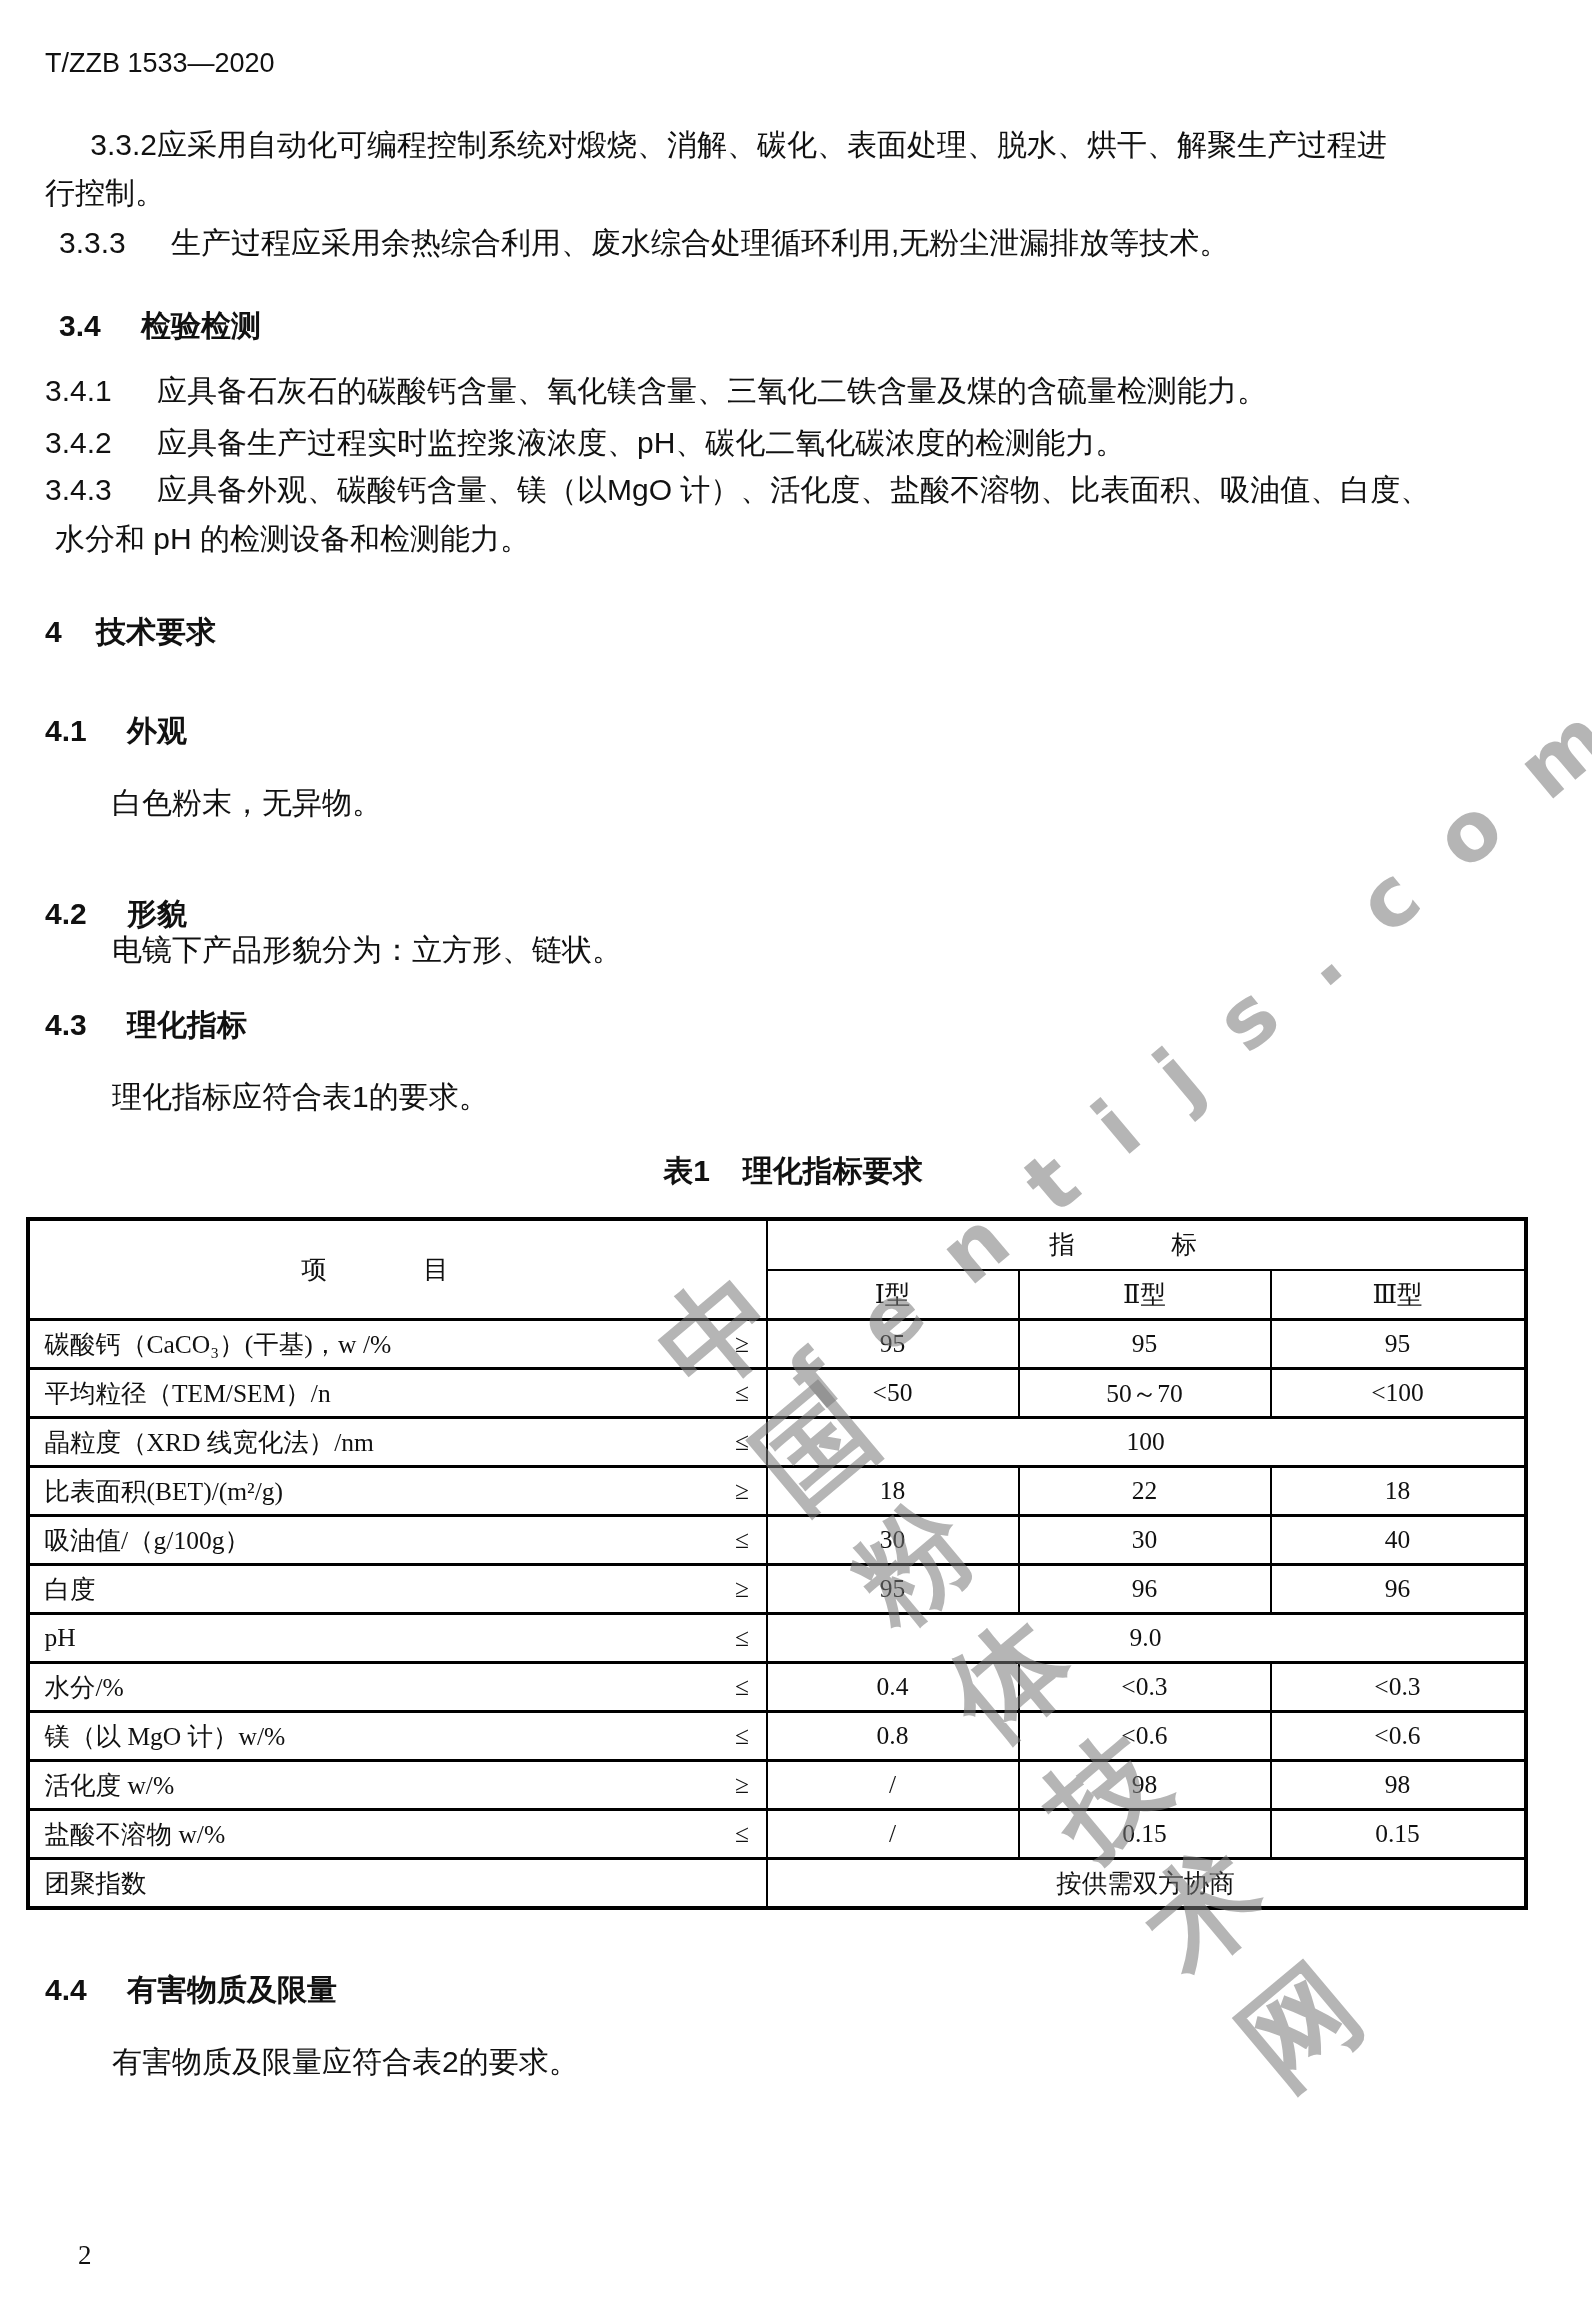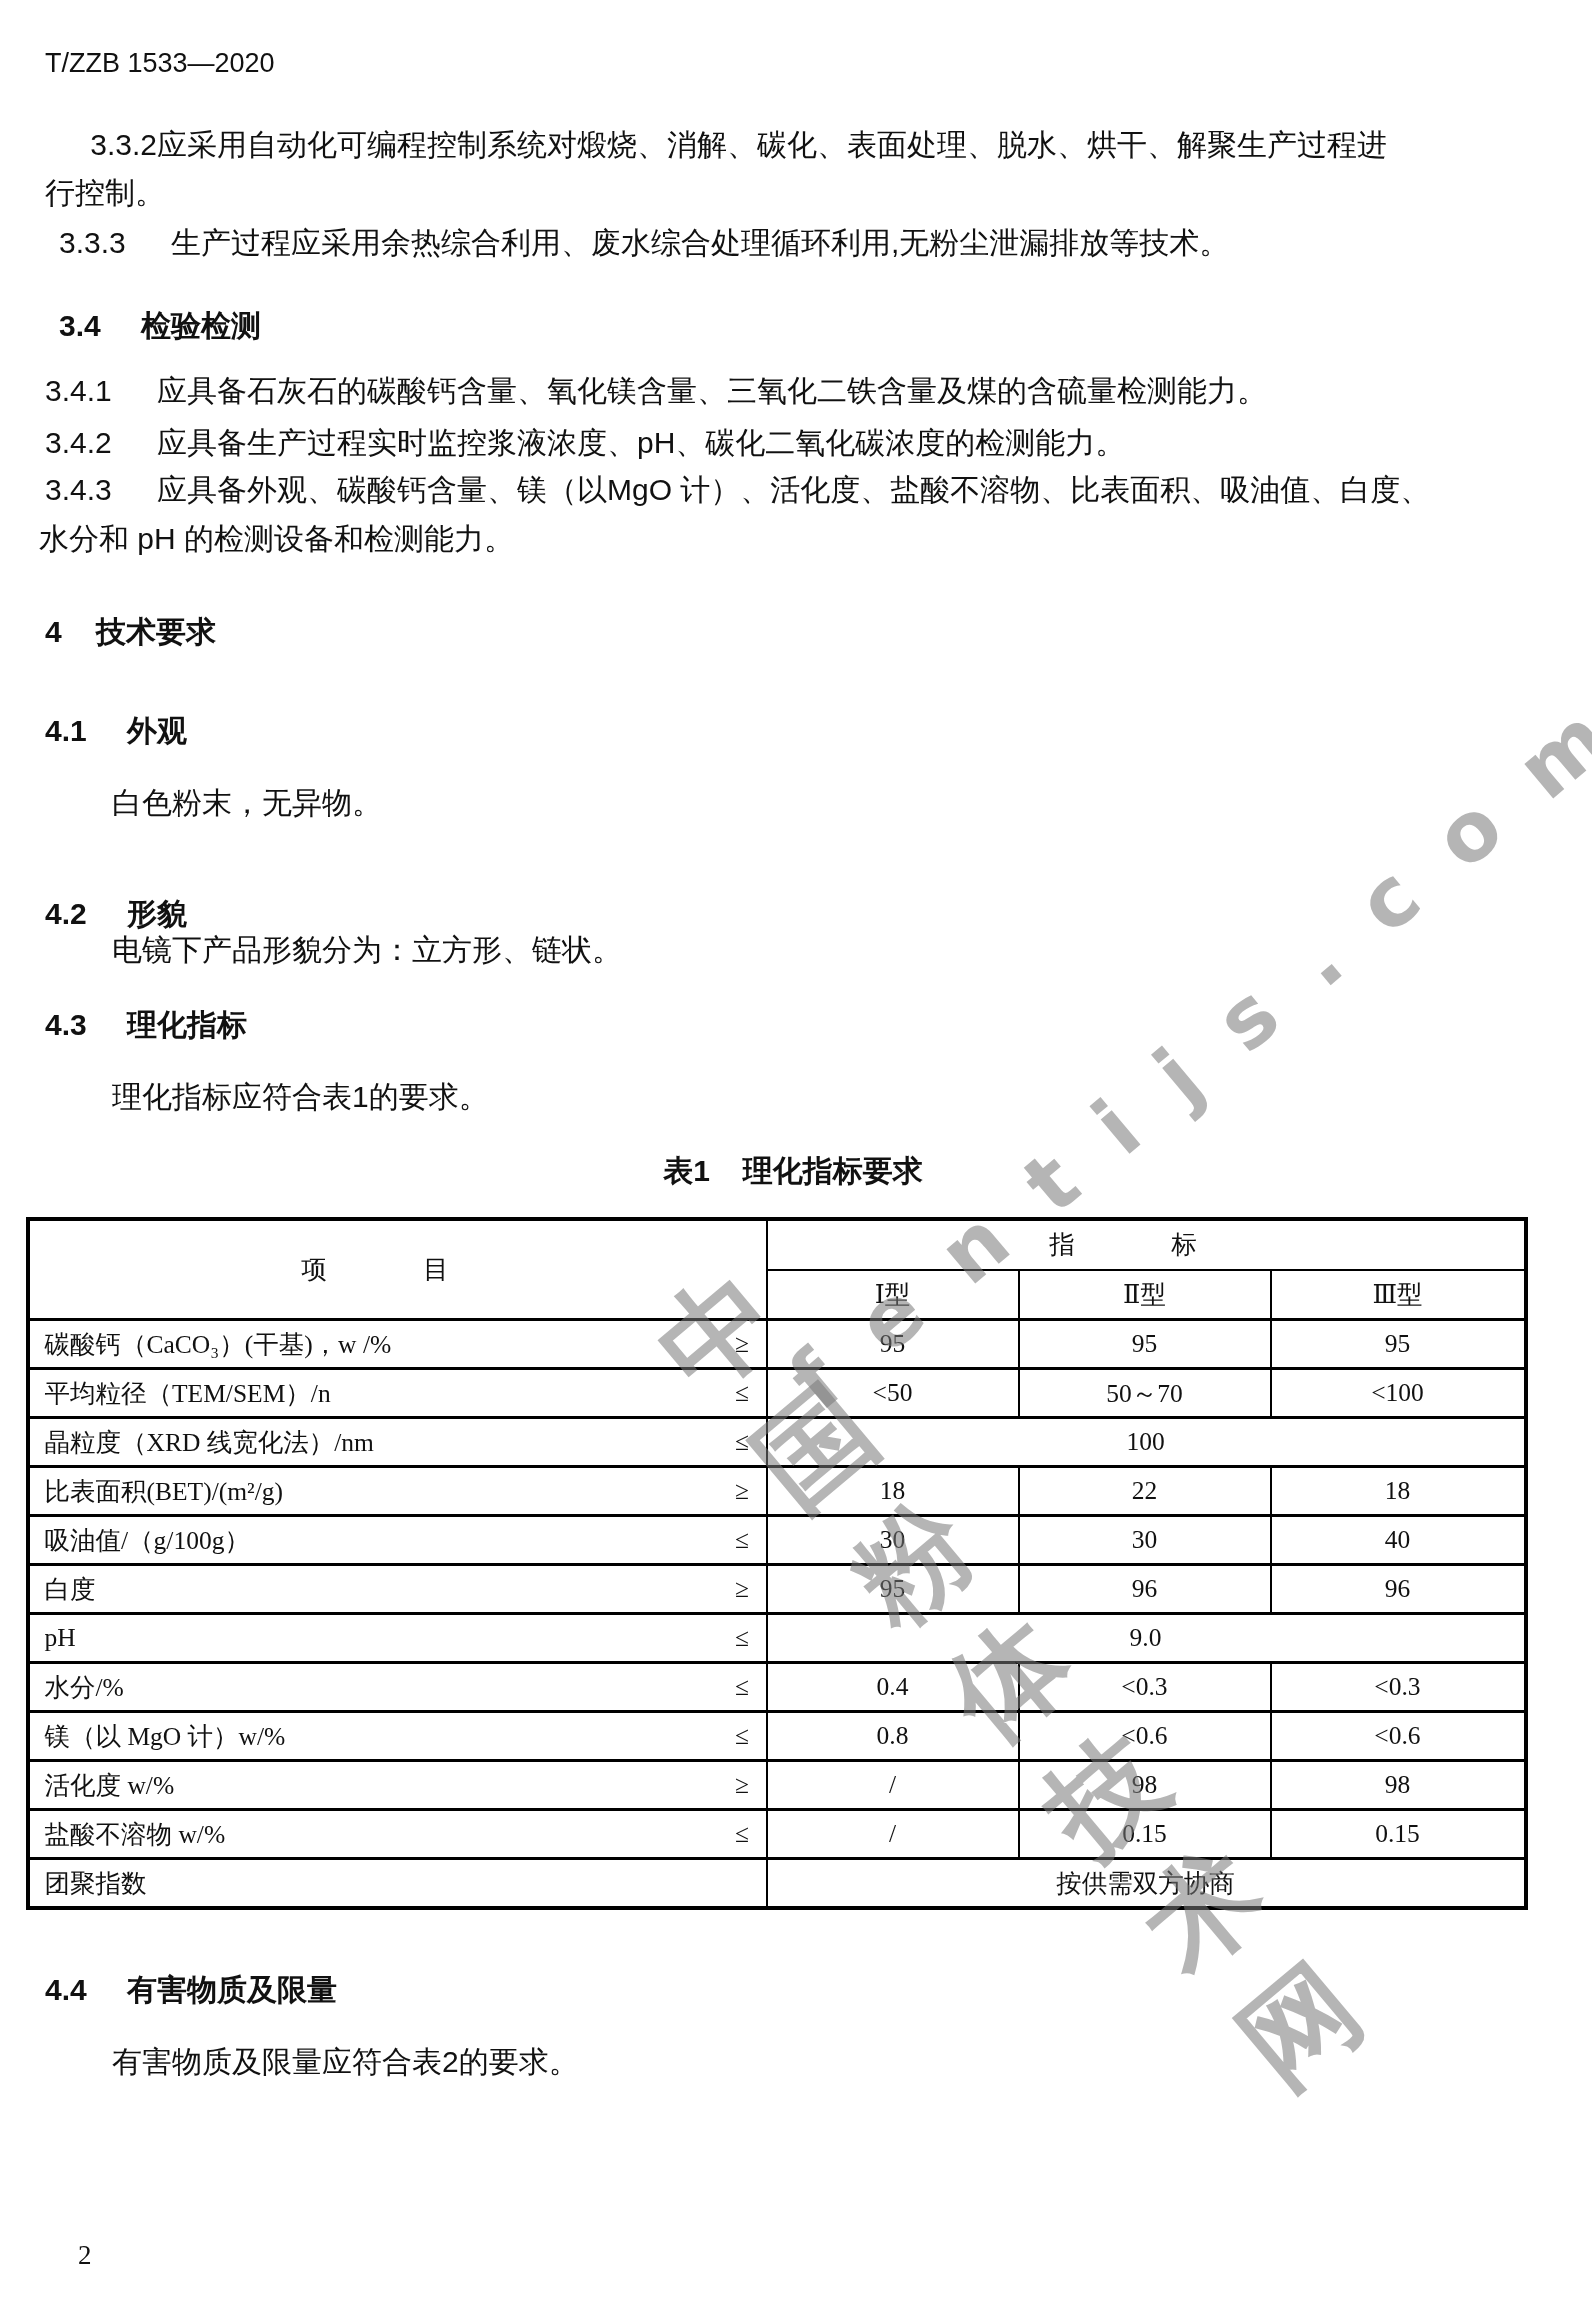--- a/index.html
+++ b/index.html
@@ -64,21 +64,21 @@
 
 <div class="abs para" style="left:45px; top:367px;">
   <span class="num">3.4.1</span><span>应具备石灰石的碳酸钙含量、氧化镁含量、三氧化二铁含量及煤的含硫量检测能力。</span>
 </div>
 <div class="abs para" style="left:45px; top:399px;margin-top:20px;">
   <span class="num">3.4.2</span><span>应具备生产过程实时监控浆液浓度、pH、碳化二氧化碳浓度的检测能力。</span>
 </div>
 <div class="abs para" style="left:45px; top:466px;">
   <span class="num">3.4.3</span><span>应具备外观、碳酸钙含量、镁（以MgO 计）、活化度、盐酸不溶物、比表面积、吸油值、白度、</span>
 </div>
-<div class="abs para" style="left:39px; top:515px;text-align:right;">水分和 pH 的检测设备和检测能力。</div>
+<div class="abs para" style="left:55px; top:515px;text-align:right;">水分和 pH 的检测设备和检测能力。</div>
 
 <div class="abs para heading" style="left:45px; top:608px;">
   <span class="num-h">4</span><span>技术要求</span>
 </div>
 
 <div class="abs para heading" style="left:45px; top:707px;">
   <span class="num-sec">4.1</span><span>外观</span>
 </div>
 <div class="abs para indent" style="top:779px;">白色粉末，无异物。</div>
 

